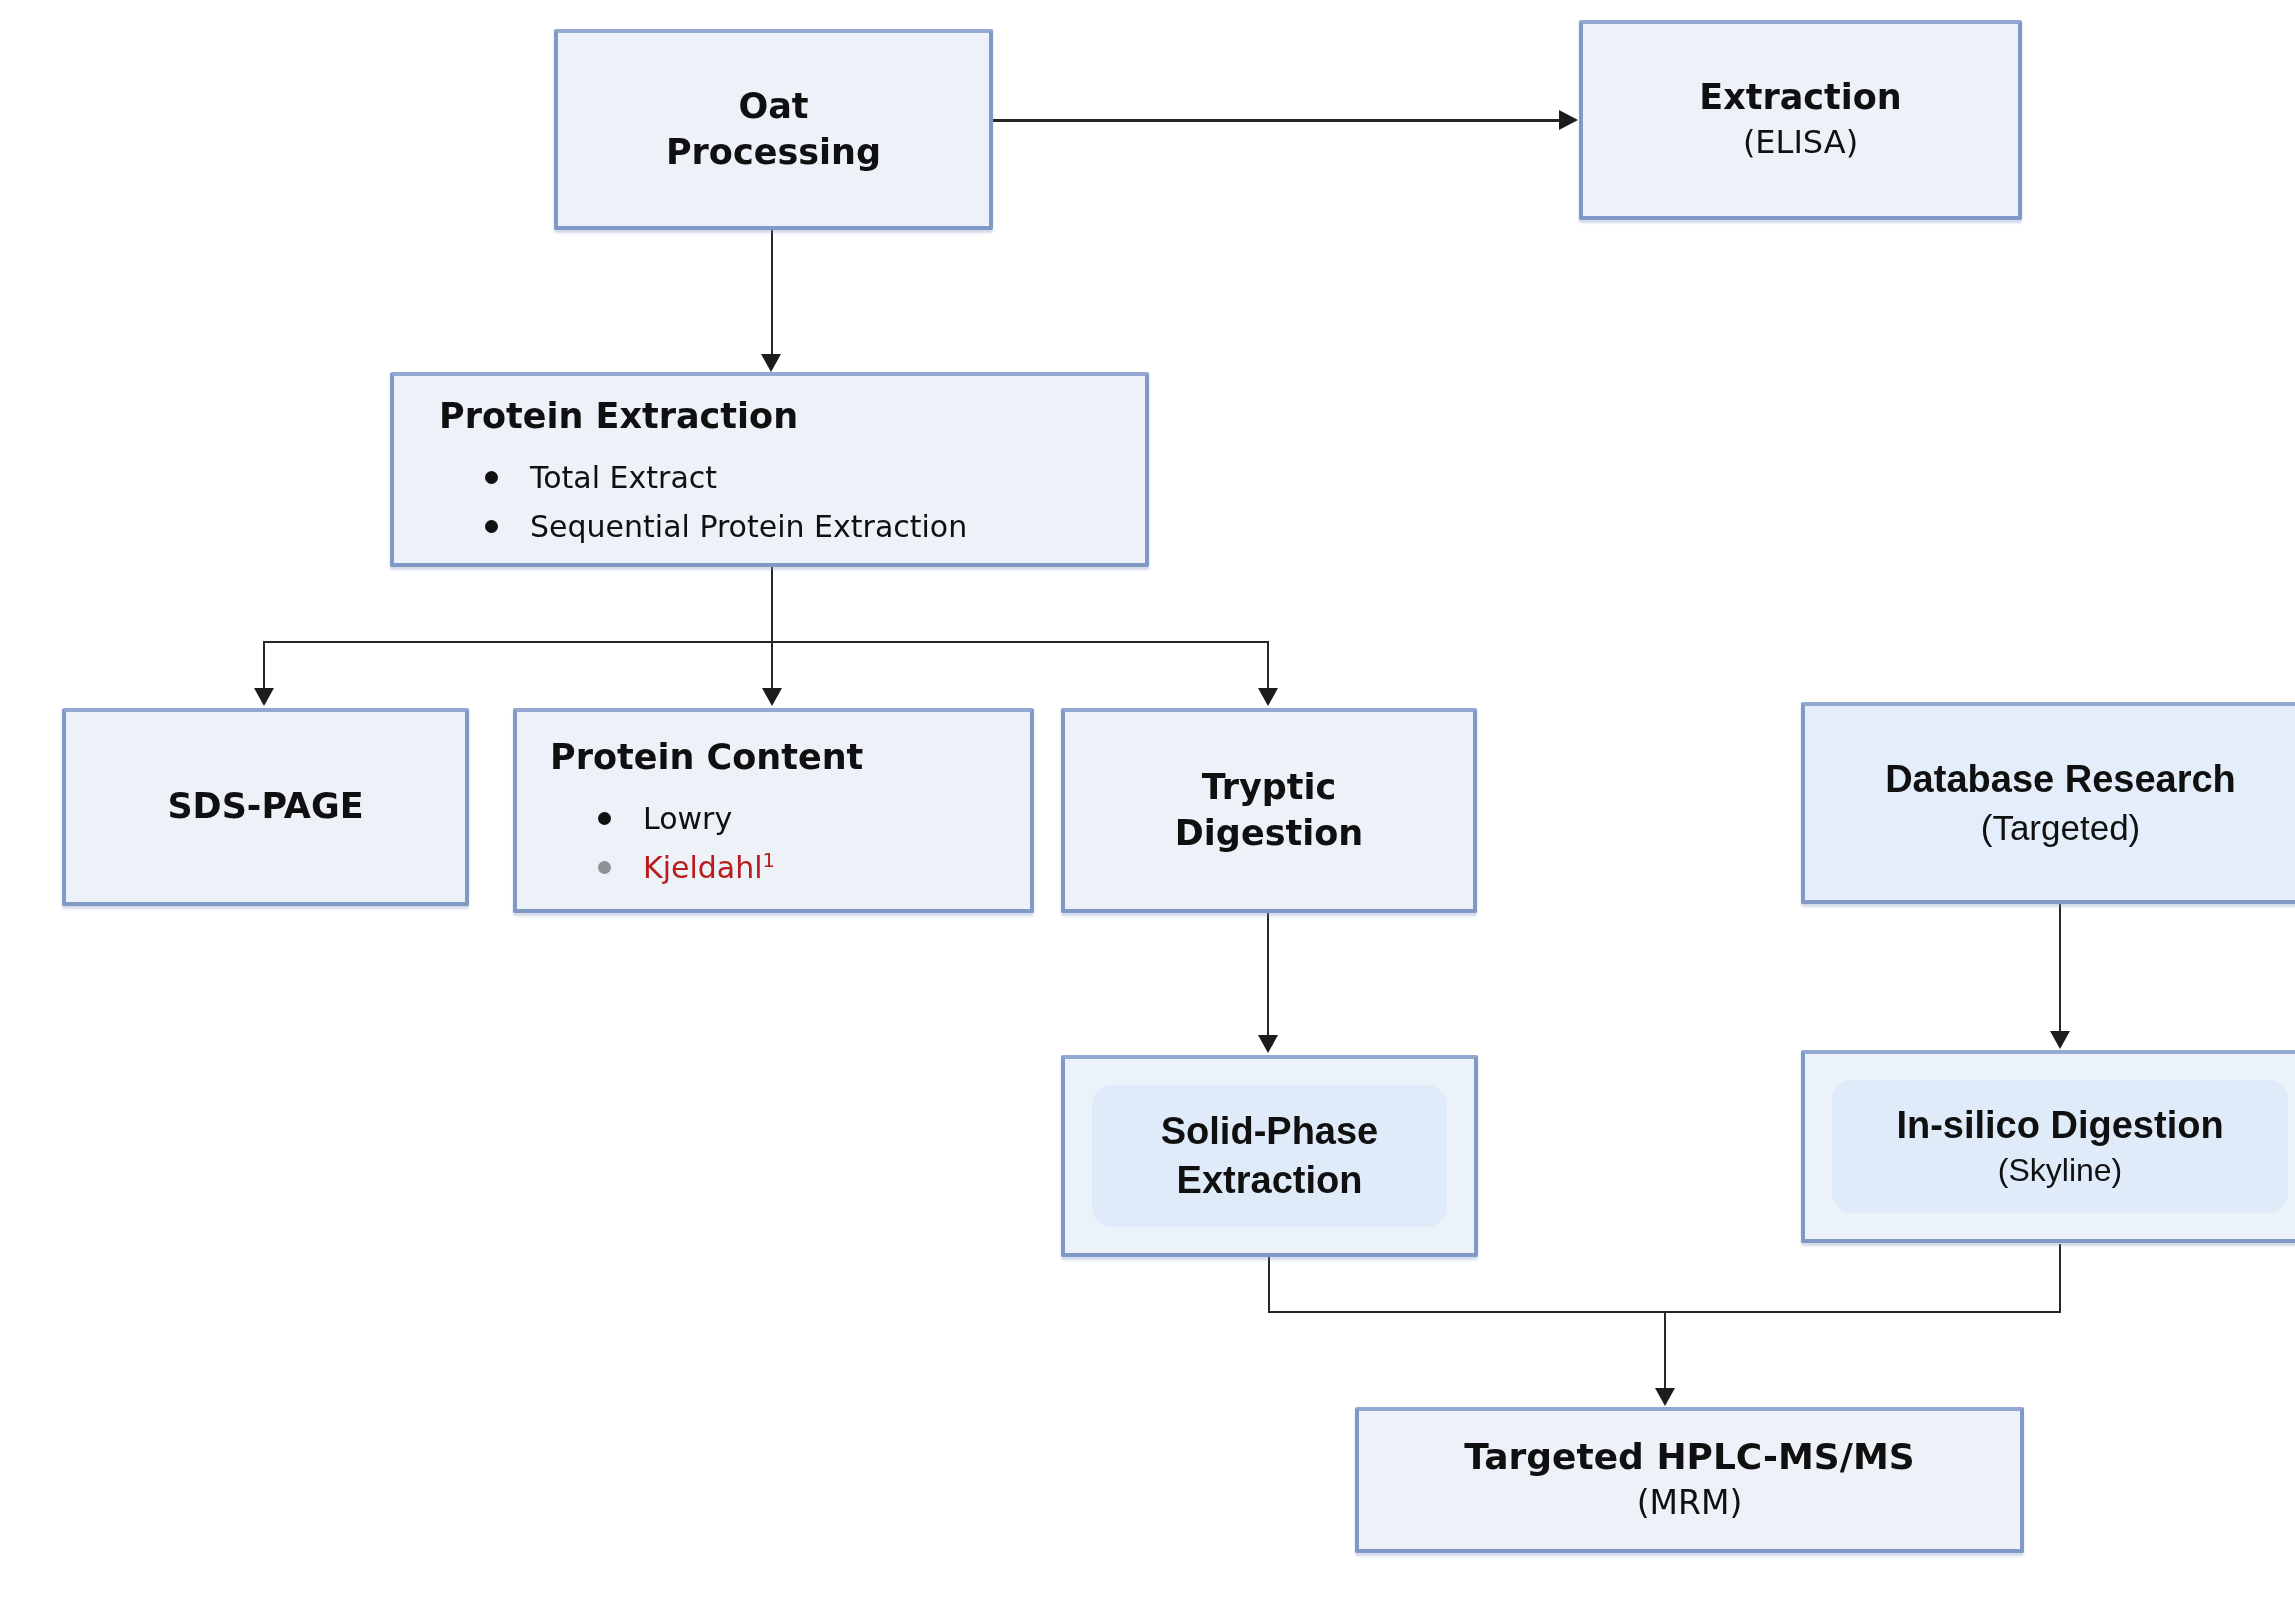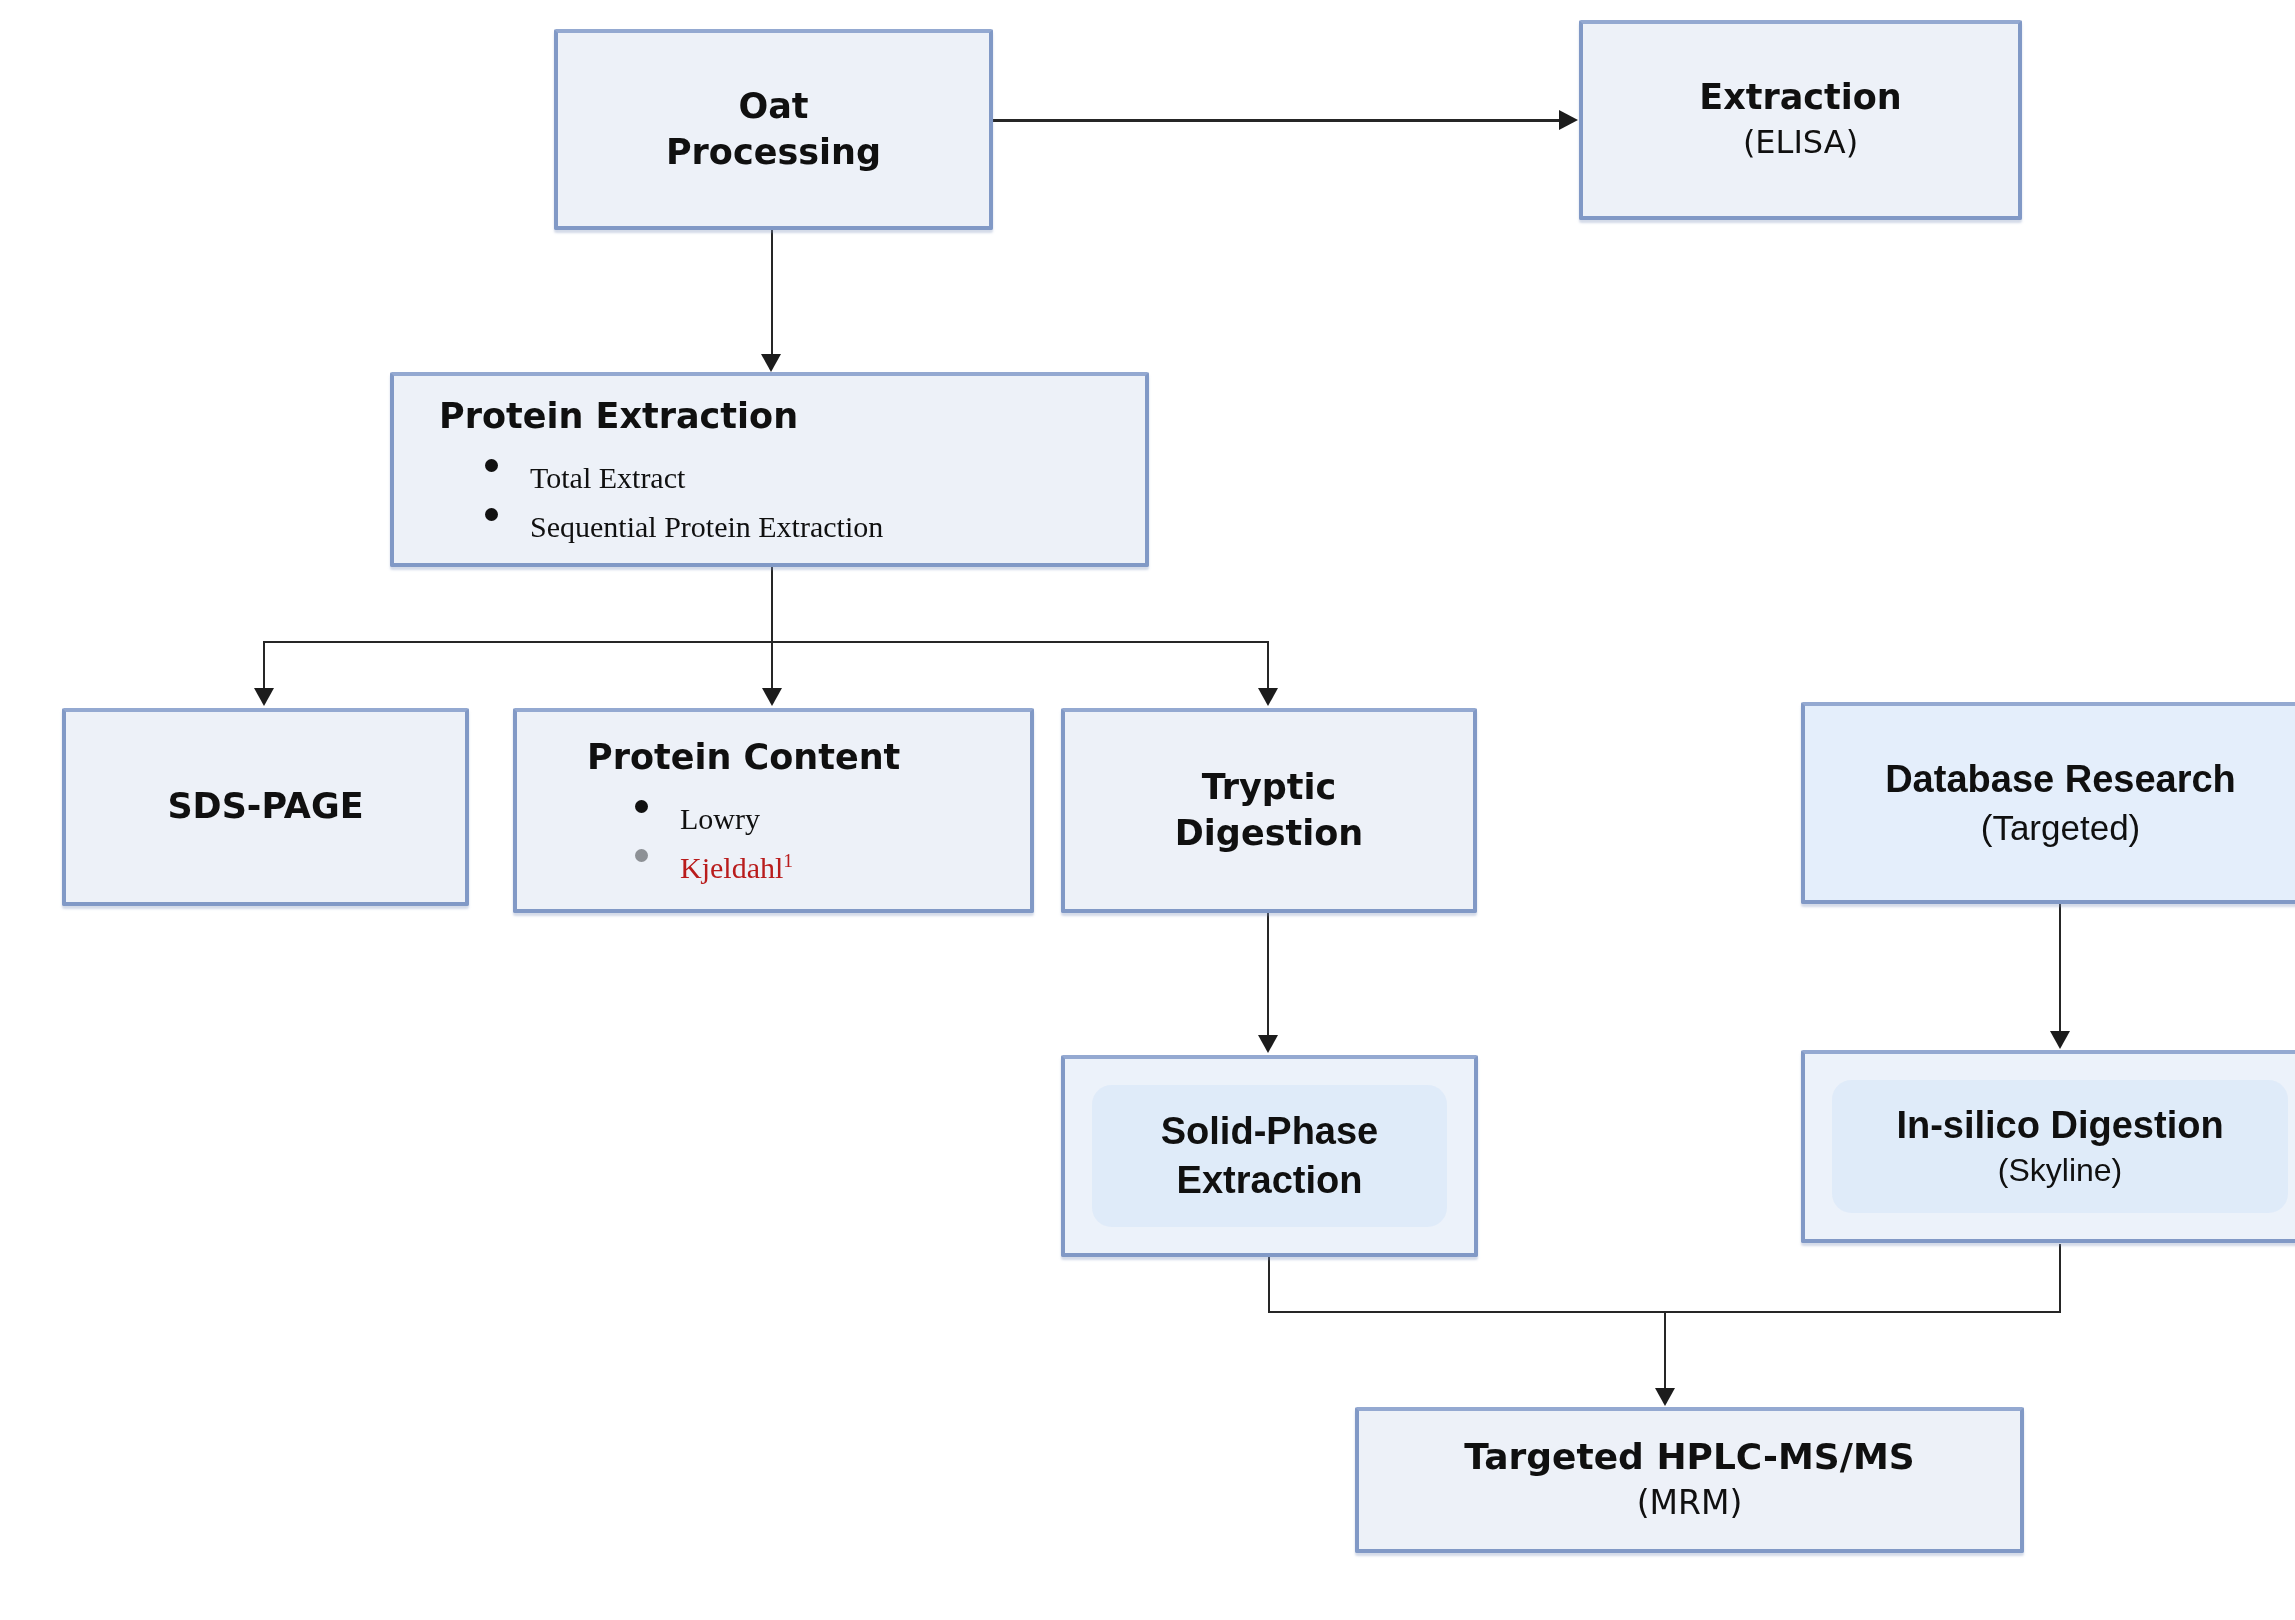--- a/index.html
+++ b/index.html
@@ -37,42 +37,42 @@
   }
   .t{ position:relative; font-weight:700; font-size:35px; line-height:1.3; white-space:pre-line; }
   .sub{ position:relative; font-weight:400; font-size:32px; line-height:1.35; }
   .alt .t, .softbg .t{ font-size:38px; line-height:1.28; }
   .alt .sub{ font-size:35px; }
 
   
   .listbox{ align-items:stretch; text-align:left; }
   .listbox .t{ padding-left:45px; margin-bottom:7.5px; }
   #box-protein-content.listbox .t{ padding-left:33px; }
-  .brow{ display:flex; padding-left:91px; margin-top:12px; font-size:30px; line-height:1.25;font-family:Liberation Serif, serif; }
+  .brow{ display:flex; align-items:center; padding-left:91px; margin-top:12px; font-size:30px; line-height:1.25; }
   #box-protein-content .brow{ padding-left:81px; }
   .dot{ width:13px; height:13px; border-radius:50%; background:#111111; margin-right:32px; flex:none; }
   .muted{ color:#b91c1c; }
   .muted .dot{ background:#8d9196; }
   sup.fn{ font-size:19.6px; vertical-align:super; line-height:0; }
 
   
   .line{ position:absolute; background:#262626; }
   .arr-d{ position:absolute; width:0; height:0;
           border-left:10.6px solid transparent; border-right:10.6px solid transparent;
           border-top:18px solid #1c1c1c; }
   .arr-r{ position:absolute; width:0; height:0;
           border-top:10.6px solid transparent; border-bottom:10.6px solid transparent;
           border-left:19.6px solid #1c1c1c; }
 
   
   #box-oat{ left:513px; top:29px; width:439px; height:201px; }
   #box-immunoassay{ left:1538px; top:19.6px; width:443px; height:200px; }
   #box-protein-extraction{ left:349px; top:372px; width:759px; height:195px; }
   #box-sds-page{ left:21px; top:708px; width:407px; height:198px; }
-  #box-protein-content{ left:472px; top:708px; width:521px; height:205px;padding-left:37px; }
+  #box-protein-content{ left:472px; top:708px; width:521px; height:205px; }
   #box-tryptic{ left:1020px; top:708px; width:416px; height:205px; }
   #box-database{ left:1760px; top:702px; width:519px; height:202px; }
   #box-spe{ left:1020px; top:1055px; width:417px; height:202px; }
   #box-insilico{ left:1760px; top:1050px; width:518px; height:193px; }
   #box-targeted{ left:1314px; top:1407px; width:669px; height:146px; }
 
   
   #ln-oat-immuno{ left:952px; top:119px; width:567px; height:3px; }
   #ar-oat-immuno{ left:1518px; top:110px; }
 

